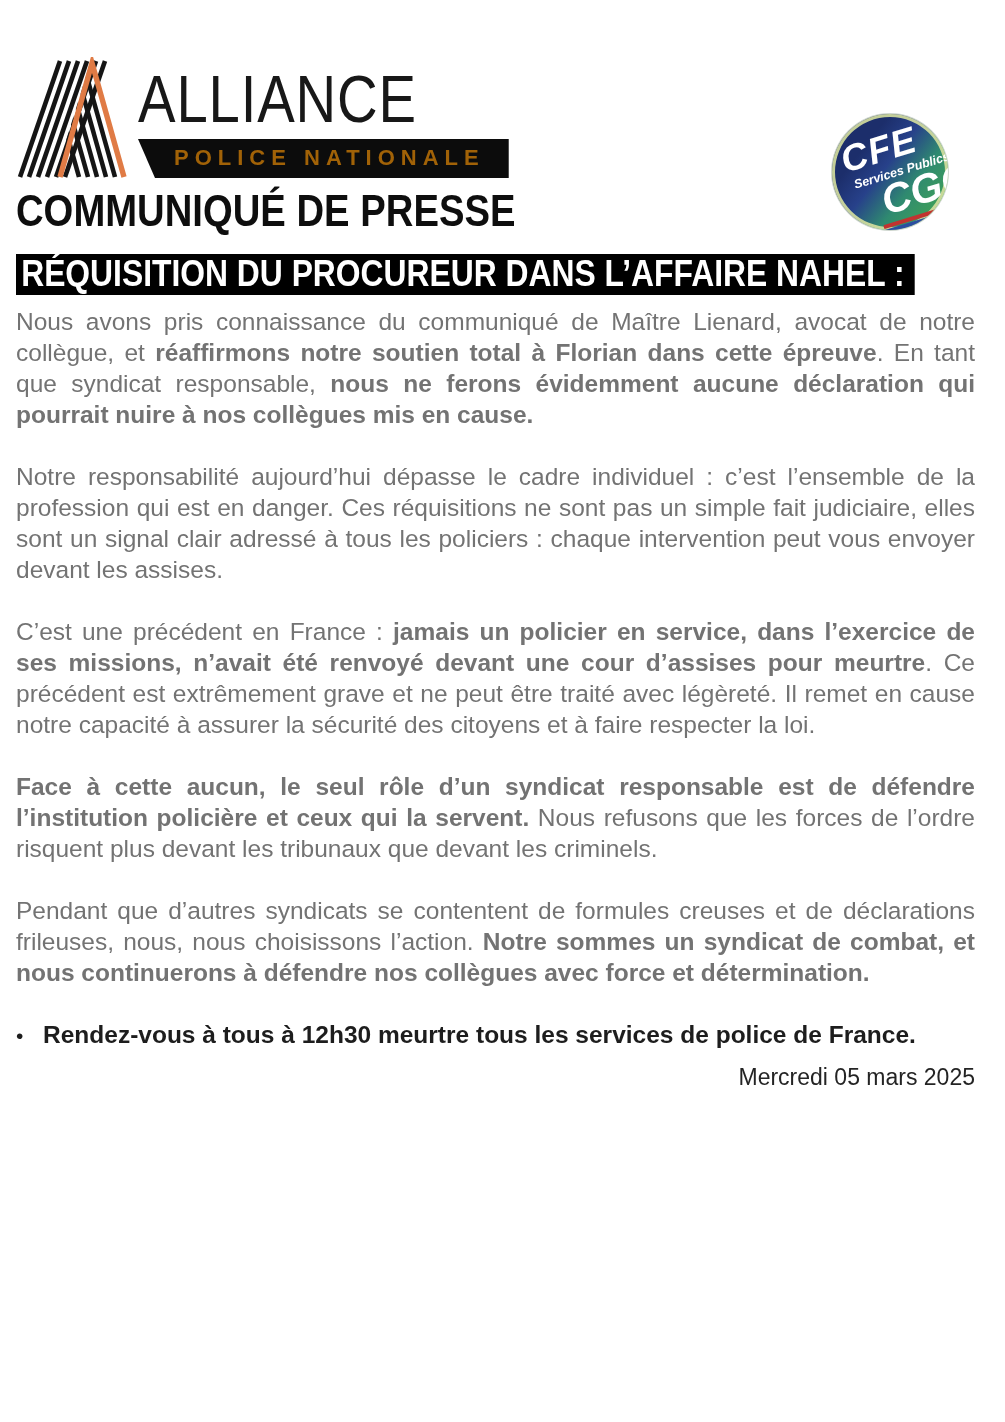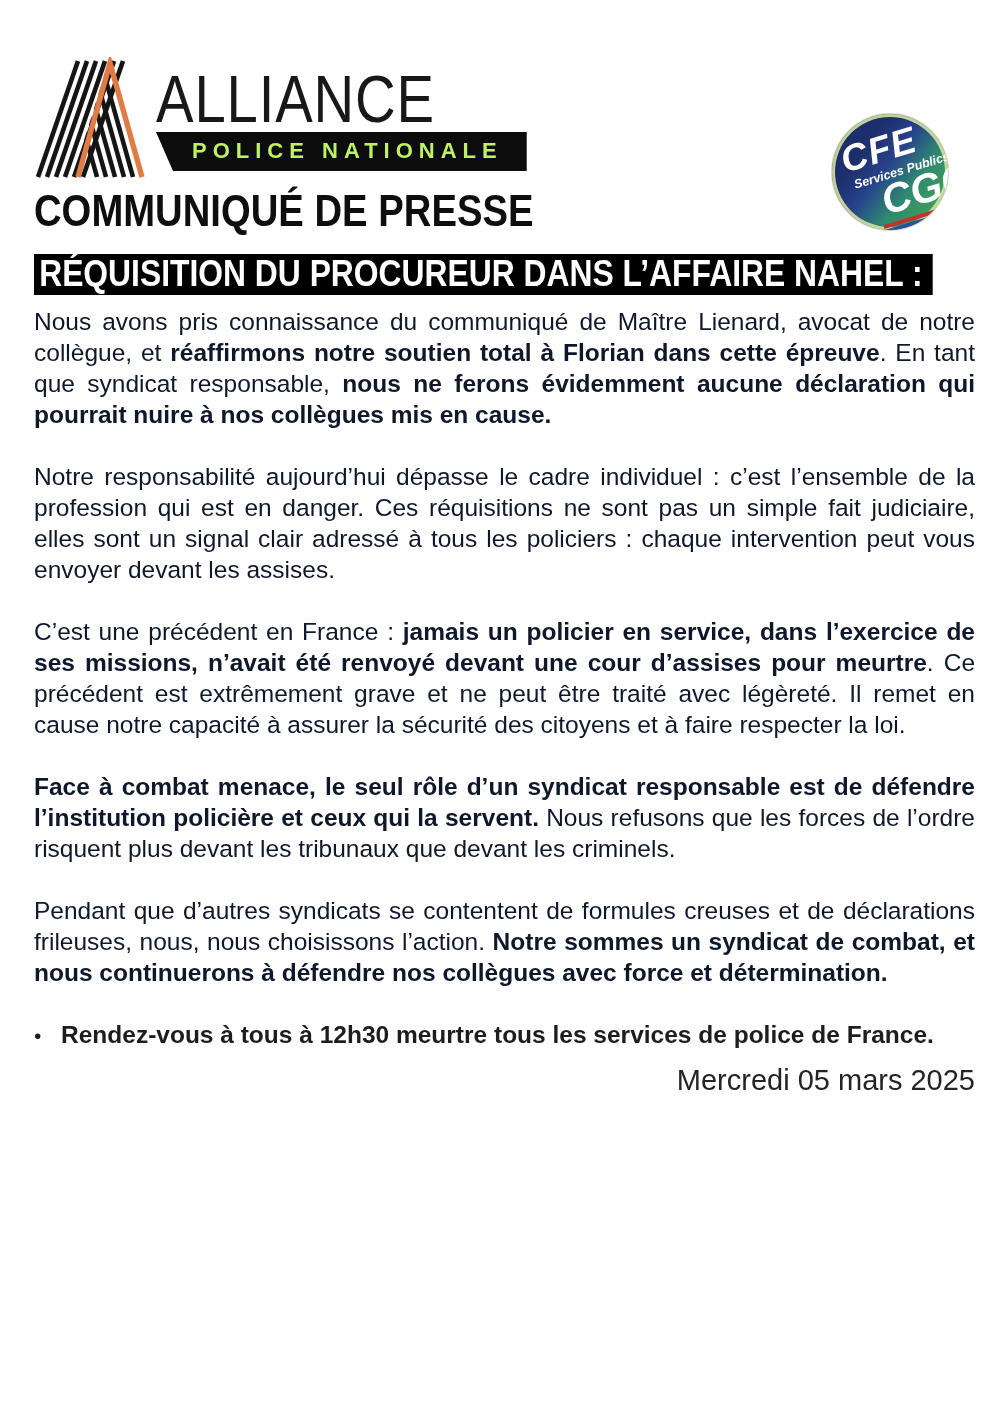--- a/index.html
+++ b/index.html
@@ -4,43 +4,43 @@
 <style>
   * { margin:0; padding:0; box-sizing:border-box; }
   html,body { background:#ffffff; }
   .page {
     position:relative;
     width:1005px; height:1422px;
     margin:0 auto;
     background:#ffffff;
     font-family:"Liberation Sans", sans-serif;
     color:#1d1d1d;
-    padding:57px 30px 0 34px;
+    padding:57px 30px 0 16px;
     overflow:hidden;
   }
 
   
   .header { position:relative; height:120px; }
   .logo-row { display:flex; align-items:flex-start; }
   .logo-mark { width:112px; height:122px; flex:0 0 auto; }
   .logo-text { margin-left:10px; }
   .brand {
     display:inline-block;
     font-size:67px; font-weight:200; line-height:1;
     letter-spacing:1px; color:#181818;
     transform:scaleX(0.84); transform-origin:0 0;
     margin-top:8px; white-space:nowrap;
   }
   .banner-box {
     display:inline-block;
-    background:#0c0c0c; color:#bef264;
+    background:#0c0c0c; color:#a16207;
     font-weight:bold; font-size:22px; letter-spacing:6px;
     line-height:1; padding:8px 24px 9px 36px;
     clip-path:polygon(0 0, 100% 0, 100% 100%, 17px 100%);
-    margin-top:0; white-space:nowrap;
+    margin-top:7px; white-space:nowrap;
   }
 
   .badge {
     position:absolute; top:57px; right:27px;
     width:116px; height:116px; border-radius:50%;
     background:linear-gradient(128deg,#1c2e6b 28%,#27418a 46%,#2f8a70 66%,#3fa058 88%);
     box-shadow:inset 0 0 0 3px rgba(214,224,158,0.9), 0 0 0 1px rgba(60,90,60,0.25);
     overflow:hidden;
   }
   .badge-rot { position:absolute; inset:0; transform:rotate(-17deg); }
@@ -67,31 +67,31 @@
     font-weight:bold; font-size:37px; line-height:40px;
     padding:0 12px 1px 6px;
     transform:scaleX(0.86); transform-origin:0 50%;
     white-space:nowrap;
   }
 
   
   .body-text { margin-top:9px; }
   .para {
     font-size:24.5px; line-height:31px;
-    text-align:justify; color:#0f172a;
+    text-align:justify; color:#737373;
     margin-bottom:31px;
   }
   .b { font-weight:bold; }
   .bullet-line { display:flex; font-size:24.5px; line-height:31px; margin-bottom:0; }
   .bullet-dot { width:27px; flex:0 0 auto; font-size:21px; padding-top:1px; }
   .bullet-text { flex:1; }
 
   .date-line {
     text-align:right;
-    font-size:29px; color:#242424;
+    font-size:23px; color:#242424;
     margin-top:13px;
   }
 </style>
 </head>
 <body>
 
 <div class="page">
 
   
   <div class="header">
@@ -144,21 +144,21 @@
     <div class="title-line">
       <span class="box">RÉQUISITION DU PROCUREUR DANS L’AFFAIRE NAHEL :</span>
     </div>
   </div>
 
   
   <div class="body-text">
       <p class="para"><span>Nous avons pris connaissance du communiqué de Maître Lienard, avocat de notre collègue, et </span><span class="b">réaffirmons notre soutien total à Florian dans cette épreuve</span><span>. En tant que syndicat responsable, </span><span class="b">nous ne ferons évidemment aucune déclaration qui pourrait nuire à nos collègues mis en cause.</span></p>
       <p class="para"><span>Notre responsabilité aujourd’hui dépasse le cadre individuel : c’est l’ensemble de la profession qui est en danger. Ces réquisitions ne sont pas un simple fait judiciaire, elles sont un signal clair adressé à tous les policiers : chaque intervention peut vous envoyer devant les assises.</span></p>
       <p class="para"><span>C’est une précédent en France : </span><span class="b">jamais un policier en service, dans l’exercice de ses missions, n’avait été renvoyé devant une cour d’assises pour meurtre</span><span>. Ce précédent est extrêmement grave et ne peut être traité avec légèreté. Il remet en cause notre capacité à assurer la sécurité des citoyens et à faire respecter la loi.</span></p>
-      <p class="para"><span class="b">Face à combat menace, le seul rôle d’un syndicat responsable est de défendre l’institution policière et ceux qui la servent.</span><span> Nous refusons que les forces de l’ordre risquent plus devant les tribunaux que devant les criminels.</span></p>
+      <p class="para"><span class="b">Face à cette aucun, le seul rôle d’un syndicat responsable est de défendre l’institution policière et ceux qui la servent.</span><span> Nous refusons que les forces de l’ordre risquent plus devant les tribunaux que devant les criminels.</span></p>
       <p class="para"><span>Pendant que d’autres syndicats se contentent de formules creuses et de déclarations frileuses, nous, nous choisissons l’action. </span><span class="b">Notre sommes un syndicat de combat, et nous continuerons à défendre nos collègues avec force et détermination.</span></p>
       <div class="bullet-line">
         <span class="bullet-dot">•</span>
         <span class="bullet-text"><span class="b">Rendez-vous à tous à 12h30 meurtre tous les services de police de France.</span></span>
       </div>
     </div>
 
   
   <div class="date-line">Mercredi 05 mars 2025</div>
 

